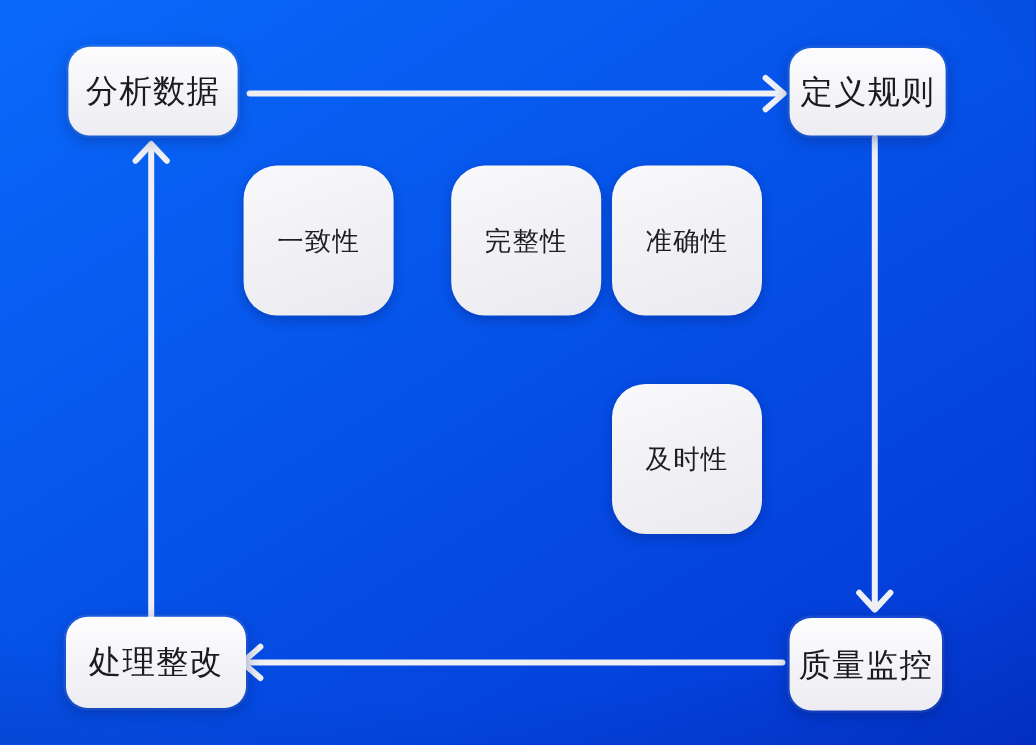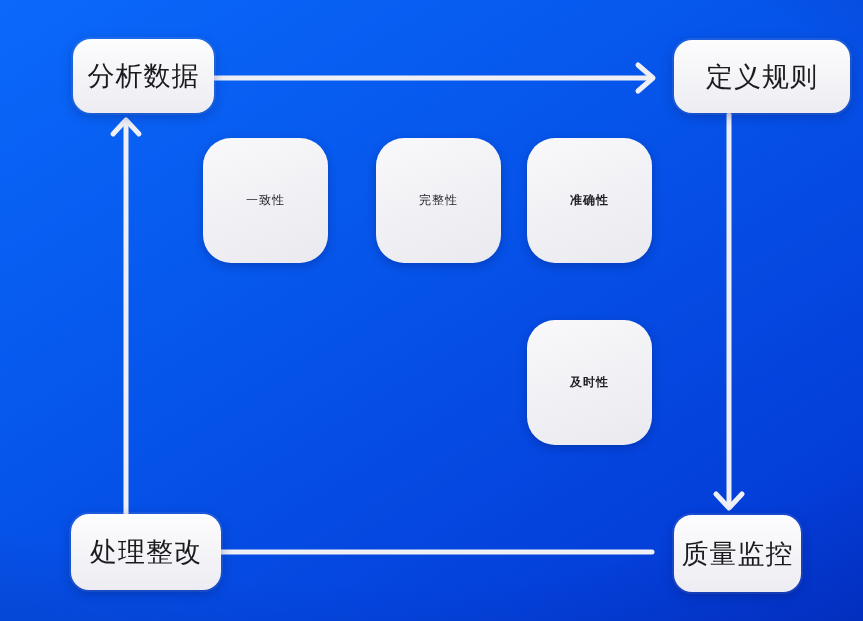--- a/index.html
+++ b/index.html
@@ -35,46 +35,45 @@
     align-items: center;
     justify-content: center;
     background: linear-gradient(180deg, #fdfdfe 0%, #ececf2 100%);
     border-radius: 18px;
     box-shadow: 0 3px 12px rgba(2, 20, 90, 0.35), 0 0 0 2px rgba(255,255,255,0.10);
     color: #1b1b1f;
     font-size: 27px;
     font-weight: 500;
     letter-spacing: 1px;
     cursor: default;
-    margin-left: 16px;
   }
   .node-analyze { left: 57px;  top: 39px;  width: 141px; height: 74px; }
-  .node-define  { left: 658px; top: 40px;  width: 176px; height: 73px; }
+  .node-define  { left: 658px; top: 40px;  width: 130px; height: 73px; }
   .node-monitor { left: 658px; top: 515px; width: 127px; height: 77px; }
   .node-rectify { left: 55px;  top: 514px; width: 150px; height: 76px; }
 
   .dim {
     position: absolute;
     width: 125px;
     height: 125px;
     display: flex;
     align-items: center;
     justify-content: center;
     background: linear-gradient(160deg, #f9f9fb 0%, #e9e9ef 100%);
     border-radius: 28px;
     box-shadow: 0 3px 10px rgba(2, 20, 90, 0.30);
     color: #1f1f23;
-    font-size: 12px;
+    font-size: 22px;
     font-weight: 500;
     letter-spacing: 1px;
     cursor: default;
   }
   .dim-col-0 { left: 203px; }
   .dim-col-1 { left: 376px; }
-  .dim-col-2 { left: 527px; font-weight: bold; }
+  .dim-col-2 { left: 510px; }
   .dim-row-0 { top: 138px; }
   .dim-row-1 { top: 320px; }
 </style>
 </head>
 <body>
 
 <div class="canvas">
 
   <svg class="arrows" viewBox="0 0 863 621" xmlns="http://www.w3.org/2000/svg" aria-hidden="true">
     <g>

